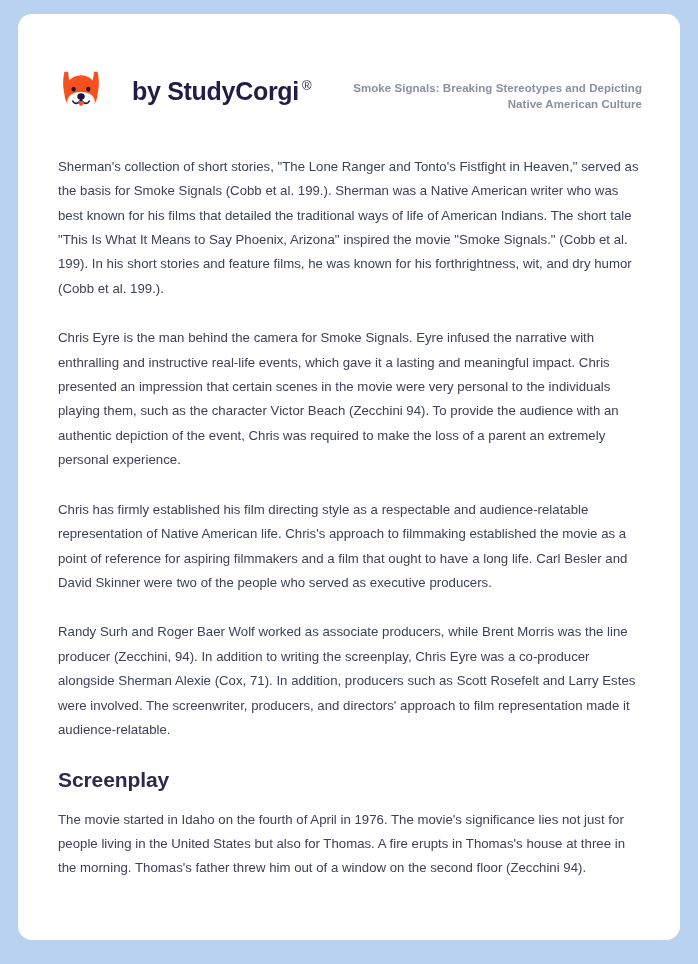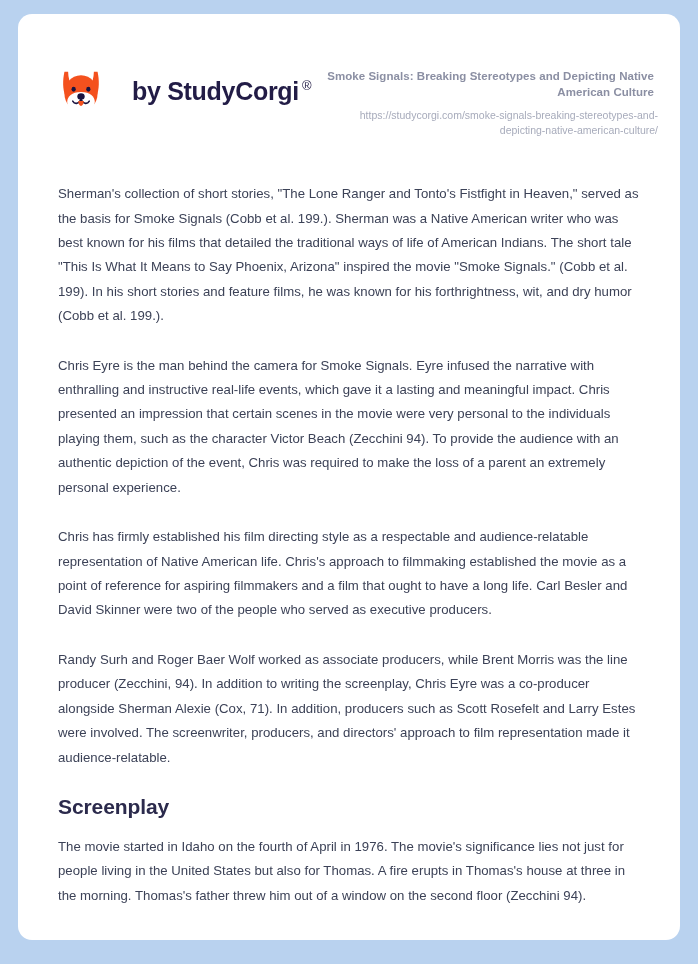--- a/index.html
+++ b/index.html
@@ -74,37 +74,37 @@
     text-align: right;
     max-width: 340px;
     padding-top: 2px;
   }
 
   .doc-title {
     font-size: 11.5px;
     font-weight: bold;
     color: #8b8fa3;
     line-height: 1.42;
-    margin: 4px;
+    margin: 16px;
     letter-spacing: 0.05px;
   }
 
   .doc-url {
     font-size: 10.5px;
     color: #a7abbb;
     line-height: 1.45;
     margin: 7px 0 0 0;
     word-break: break-word;
   }
 
   
   .article {
     padding: 0 40px 0 40px;
     box-sizing: border-box;
-    margin-top: 44px;
+    margin-top: 26px;
   }
 
   .article p {
     margin: 0 0 25px 0;
     font-size: 13.2px;
     line-height: 1.85;
     color: #3c4257;
     letter-spacing: 0.02px;
   }
 
@@ -146,21 +146,20 @@
         <path d="M50 69 C44 79 36 79 32 72" stroke="#1a1440" stroke-width="3.4" fill="none" stroke-linecap="round"></path>
         <path d="M50 69 C56 79 64 79 68 72" stroke="#1a1440" stroke-width="3.4" fill="none" stroke-linecap="round"></path>
 
         <path d="M44 72 C44 86 56 86 56 72 Z" fill="#f4511e"></path>
       </svg>
       <div class="brand-wordmark"><span>by StudyCorgi</span><span class="brand-reg">®</span></div>
     </div>
 
     <div class="header-meta">
       <p class="doc-title">Smoke Signals: Breaking Stereotypes and Depicting Native American Culture</p>
-      <p class="doc-url">https://studycorgi.com/smoke-signals-breaking-stereotypes-and-depicting-native-american-culture/</p>
     </div>
 
   </div>
 
   <div class="article">
     <p>Sherman's collection of short stories, "The Lone Ranger and Tonto's Fistfight in Heaven," served as the basis for Smoke Signals (Cobb et al. 199.). Sherman was a Native American writer who was best known for his films that detailed the traditional ways of life of American Indians. The short tale "This Is What It Means to Say Phoenix, Arizona" inspired the movie "Smoke Signals." (Cobb et al. 199). In his short stories and feature films, he was known for his forthrightness, wit, and dry humor (Cobb et al. 199.).</p>
     <p>Chris Eyre is the man behind the camera for Smoke Signals. Eyre infused the narrative with enthralling and instructive real-life events, which gave it a lasting and meaningful impact. Chris presented an impression that certain scenes in the movie were very personal to the individuals playing them, such as the character Victor Beach (Zecchini 94). To provide the audience with an authentic depiction of the event, Chris was required to make the loss of a parent an extremely personal experience.</p>
     <p>Chris has firmly established his film directing style as a respectable and audience-relatable representation of Native American life. Chris's approach to filmmaking established the movie as a point of reference for aspiring filmmakers and a film that ought to have a long life. Carl Besler and David Skinner were two of the people who served as executive producers.</p>
     <p>Randy Surh and Roger Baer Wolf worked as associate producers, while Brent Morris was the line producer (Zecchini, 94). In addition to writing the screenplay, Chris Eyre was a co-producer alongside Sherman Alexie (Cox, 71). In addition, producers such as Scott Rosefelt and Larry Estes were involved. The screenwriter, producers, and directors' approach to film representation made it audience-relatable.</p>
     <h2>Screenplay</h2>

